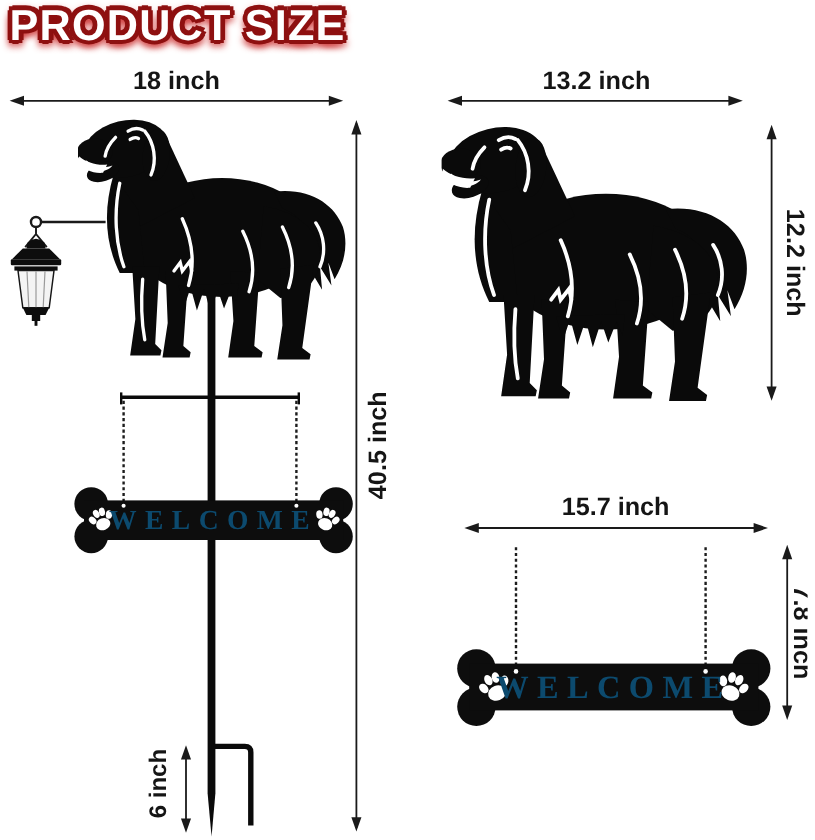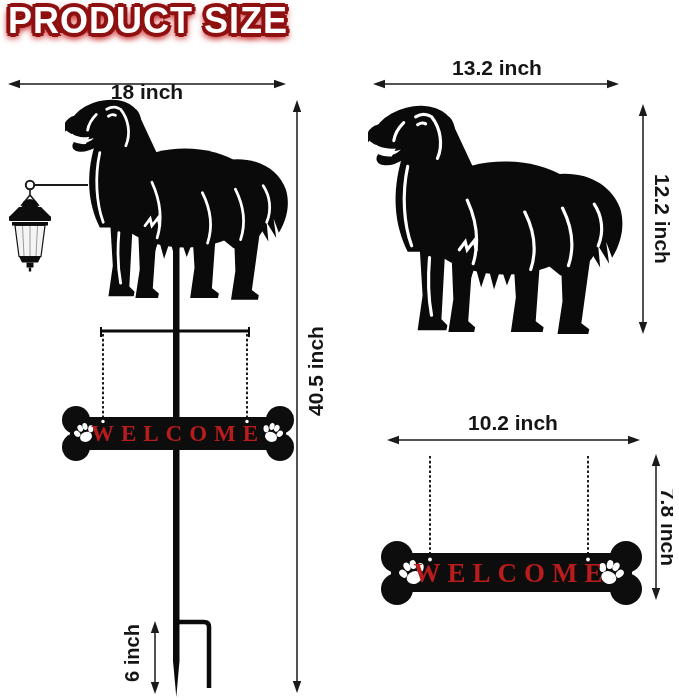--- a/index.html
+++ b/index.html
@@ -18,21 +18,21 @@
   }
   .label{
     position:absolute;color:#151515;font-weight:600;font-size:21px;
     text-align:center;white-space:nowrap;line-height:26px;
   }
   .small{font-size:20px;}
   .rot-ccw{transform:rotate(-90deg);}
   .rot-cw{transform:rotate(90deg);}
   .welcome{
     position:absolute;font-family:"Liberation Serif",serif;font-weight:700;
-    color:#b91c1c;text-align:center;white-space:nowrap;
+    color:#0c4a6e;text-align:center;white-space:nowrap;
   }
   .welcome-left{left:78px;top:419px;width:200px;font-size:23px;letter-spacing:7px;line-height:29px;}
   .welcome-right{left:401px;top:557px;width:221px;font-size:27px;letter-spacing:7px;line-height:33px;}
 </style>
 </head>
 <body>
 
 <div class="canvas">
 
   <svg class="art" width="679" height="700" viewBox="0 0 679 700">
@@ -202,30 +202,30 @@
       <g>
         <line x1="656" y1="457" x2="656" y2="597"></line>
         <polygon points="656,454 651.8,466 660.2,466" stroke="none"></polygon>
         <polygon points="656,600 651.8,588 660.2,588" stroke="none"></polygon>
       </g>
     </g>
   </svg>
 
   <div class="title">PRODUCT SIZE</div>
 
-  <div class="label" style="left:57px;top:55px;width:180px;margin-top:24px;">18 inch</div>
+  <div class="label" style="left:57px;top:55px;width:180px;">18 inch</div>
 
   <div class="label rot-ccw" style="left:246px;top:358px;width:140px;">40.5 inch</div>
 
   <div class="label small rot-ccw" style="left:77px;top:640px;width:110px;">6 inch</div>
 
   <div class="label" style="left:417px;top:55px;width:160px;">13.2 inch</div>
 
   <div class="label rot-cw" style="left:592px;top:206px;width:140px;">12.2 inch</div>
 
-  <div class="label" style="left:433px;top:410px;width:160px;">10.2 inch</div>
+  <div class="label" style="left:433px;top:410px;width:160px;">15.7 inch</div>
 
   <div class="label rot-cw" style="left:598px;top:514px;width:140px;">7.8 inch</div>
 
   <div class="welcome welcome-left">WELCOME</div>
 
   <div class="welcome welcome-right">WELCOME</div>
 </div>
 
 </body></html>

